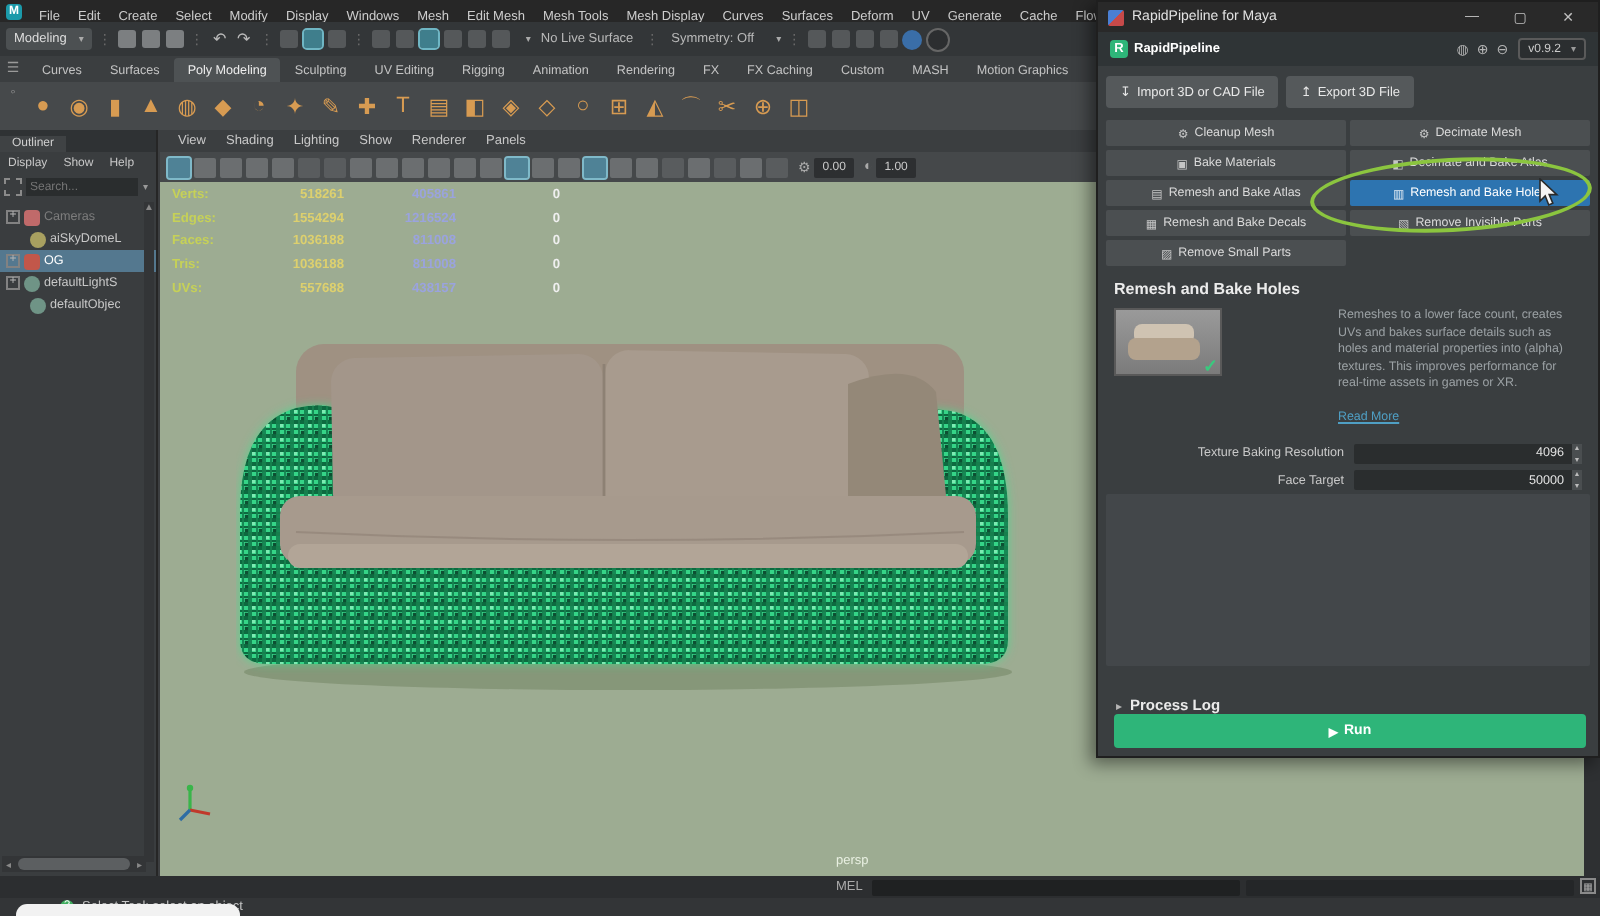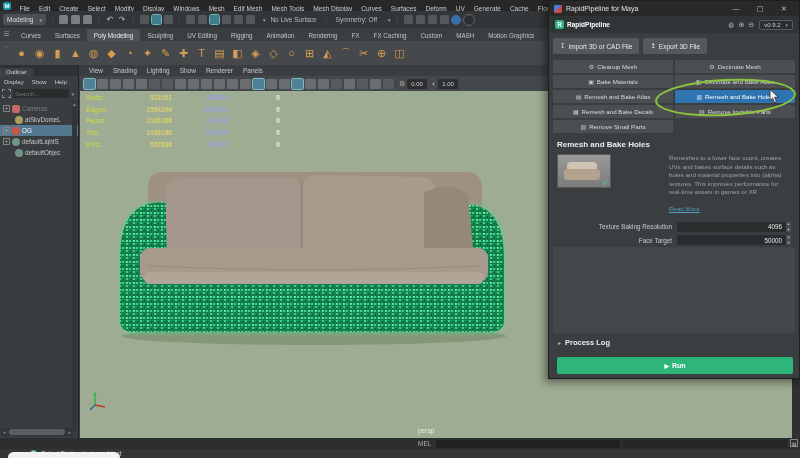--- a/index.html
+++ b/index.html
@@ -132,21 +132,21 @@
   .rp-params{margin-top:7px;display:flex;flex-direction:column;gap:3.5px;}
   .rp-param{display:flex;align-items:center;gap:5px;}
   .param-label{flex:1;text-align:right;font-size:6.3px;color:#c9c9c9;white-space:nowrap;}
   .param-field{width:114px;height:10px;background:#2a2d2e;border-radius:1px;display:flex;
                align-items:center;position:relative;flex-shrink:0;}
   .param-value{flex:1;text-align:right;font-size:6.3px;color:#e2e2e2;padding-right:9px;}
   .param-spinner{position:absolute;right:0;top:0;width:5px;height:10px;background:#4a4e50;
                  display:flex;flex-direction:column;align-items:center;justify-content:space-between;}
   .param-spinner span{font-size:3.5px;color:#bbb;line-height:4px;}
   .rp-log{position:absolute;left:4px;top:246px;width:242px;height:86px;background:#43474a;border-radius:1px;}
-  .rp-loghdr{position:absolute;left:9px;top:337px;display:flex;gap:4px;align-items:center;}
+  .rp-loghdr{position:absolute;left:9px;top:347px;display:flex;gap:4px;align-items:center;}
   .loghdr-arrow{color:#b5b5b5;font-size:6px;}
   .loghdr-text{font-size:7.5px;font-weight:bold;color:#eaeaea;}
   .rp-run{position:absolute;left:8px;top:356px;width:236px;height:17px;background:#2eb579;border-radius:2px;
           display:flex;align-items:center;justify-content:center;gap:3px;font-size:7px;color:#fff;font-weight:bold;}
   .run-glyph{font-size:6px;}
 
   
   .annotation-ellipse{position:absolute;left:655px;top:79px;width:141px;height:37px;
                       border:2.5px solid #8bc53f;border-radius:50%;transform:rotate(-3deg);
                       z-index:30;pointer-events:none;box-sizing:border-box;}

